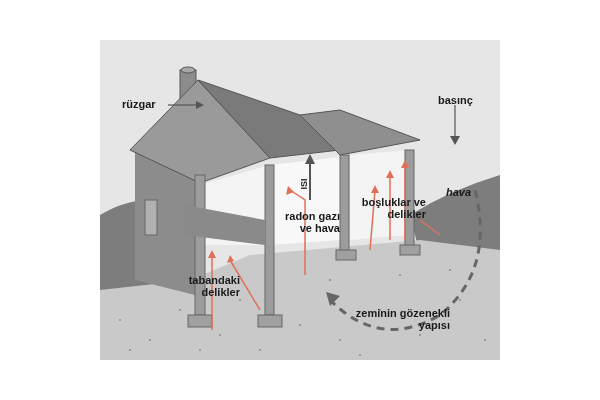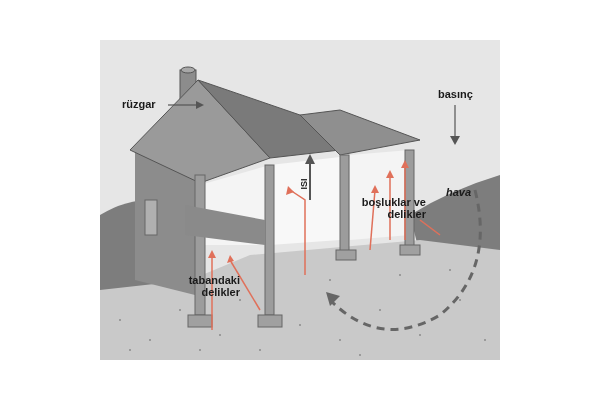--- a/index.html
+++ b/index.html
@@ -97,25 +97,33 @@
     <polygon points="104,65 96,61 96,69" fill="#555"></polygon>
 
     <line x1="355" y1="65" x2="355" y2="100" stroke="#555" stroke-width="1.2"></line>
     <polygon points="355,105 350,96 360,96" fill="#555"></polygon>
 
     <path d="M375 150 Q395 230 340 275 Q280 310 230 260" stroke="#666" stroke-width="3" stroke-dasharray="8,6" fill="none"></path>
     <polygon points="226,252 240,256 230,266" fill="#666"></polygon>
   </svg>
 
   <div class="lbl lbl-left" style="left:22px; top:58px;">rüzgar</div>
-  <div class="lbl lbl-left" style="left:338px; top:48px;">basınç</div>
+  <div class="lbl lbl-left" style="left:338px; top:54px;">basınç</div>
   <div class="lbl lbl-left" style="left:346px; top:146px;font-style:italic;">hava</div>
   <div class="lbl" style="left:198px; top:138px; transform:rotate(-90deg); font-size:9px;">ISI</div>
 
+  <div class="lbl" style="left:170px; top:170px; width:70px;">
+    <div>radon gazı</div>
+    <div>ve hava</div>
+  </div>
   <div class="lbl" style="left:246px; top:156px; width:80px;">
     <div>boşluklar ve</div>
     <div>delikler</div>
   </div>
   <div class="lbl" style="left:80px; top:234px; width:60px;">
     <div>tabandaki</div>
     <div>delikler</div>
   </div>
+  <div class="lbl" style="left:250px; top:267px; width:100px;">
+    <div>zeminin gözenekli</div>
+    <div>yapısı</div>
+  </div>
 </div>
 
 </body></html>

